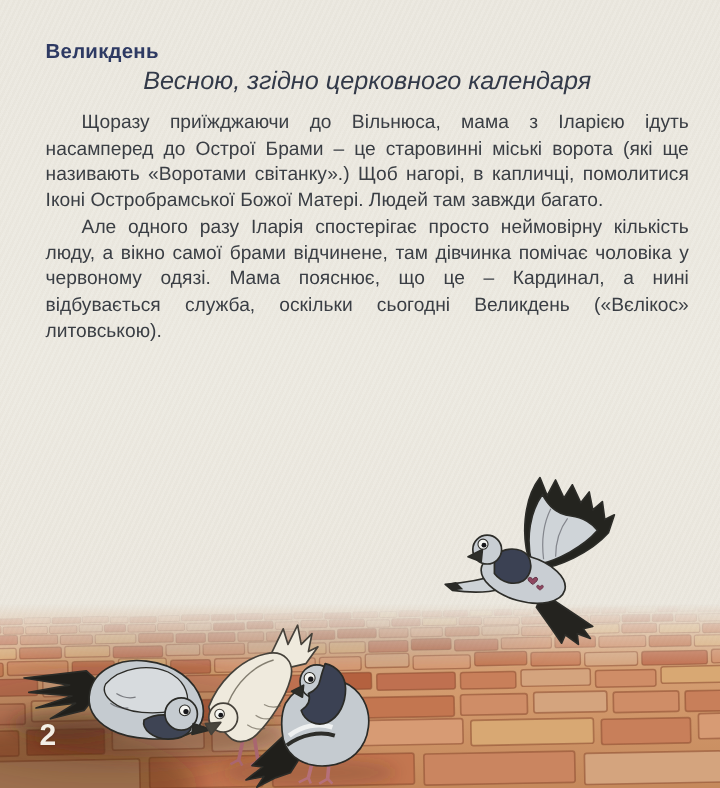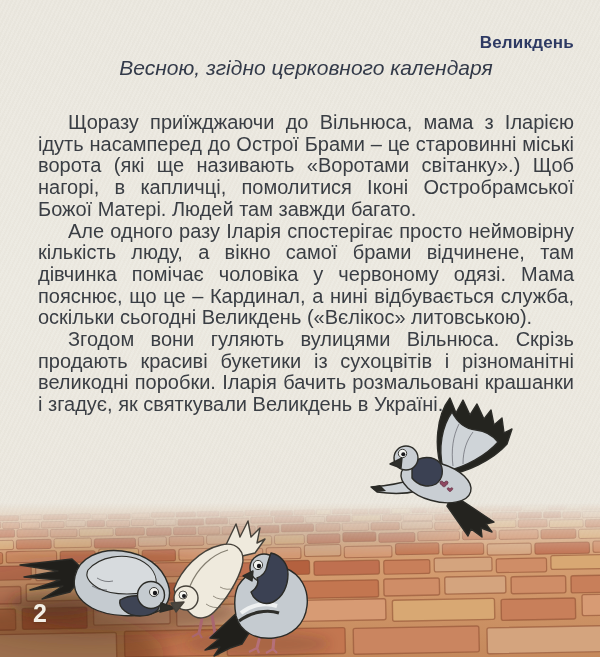--- a/index.html
+++ b/index.html
@@ -13,29 +13,29 @@
     font-family:"Liberation Sans", sans-serif;
   }
   .page::after{ 
     content:"";position:absolute;inset:0;pointer-events:none;
     background:repeating-linear-gradient(115deg, rgba(255,255,255,0.028) 0 2px, rgba(90,80,60,0.018) 2px 4px);
   }
   .content{
     position:absolute;left:38px;right:26px;top:33px;z-index:3;
   }
   .title{
-    text-align:right;font-size:17px;font-weight:bold;
+    text-align:left;font-size:17px;font-weight:bold;
     color:#2e3a63;letter-spacing:.2px;
   }
   .subtitle{
     text-align:center;font-style:italic;font-size:21px;
     color:#333a49;margin-top:3px;
   }
   .story{
-    margin-top:32px;font-size:20px;line-height:21.7px;
+    margin-top:12px;font-size:16px;line-height:21.7px;
     text-align:justify;color:#3a3e44;
   }
   .story p{margin:0;text-indent:30px;}
   .illustration{
     position:absolute;left:0;top:390px;width:600px;height:267px;z-index:1;
   }
   .page-number{
     position:absolute;left:33px;top:599px;z-index:4;
     font-size:25px;font-weight:bold;color:#f3efe6;
     text-shadow:0 1px 2px rgba(80,40,20,0.35);
@@ -45,21 +45,20 @@
 <body>
 
 <div class="page">
 
   <div class="content">
     <div class="title">Великдень</div>
     <div class="subtitle">Весною, згідно церковного календаря</div>
     <div class="story">
       <p>Щоразу приїжджаючи до Вільнюса, мама з Іларією ідуть насамперед до Острої Брами – це старовинні міські ворота (які ще називають «Воротами світанку».) Щоб нагорі, в капличці, помолитися Іконі Остробрамської Божої Матері. Людей там завжди багато.</p>
       <p>Але одного разу Іларія спостерігає просто неймовірну кількість люду, а вікно самої брами відчинене, там дівчинка помічає чоловіка у червоному одязі. Мама пояснює, що це – Кардинал, а нині відбувається служба, оскільки сьогодні Великдень («Вєлікос» литовською).</p>
-      <p>Згодом вони гуляють вулицями Вільнюса. Скрізь продають красиві букетики із сухоцвітів і різноманітні великодні поробки. Іларія бачить розмальовані крашанки і згадує, як святкували Великдень в Україні.</p>
     </div>
   </div>
 
   <svg class="illustration" viewBox="0 390 600 267" width="600" height="267" xmlns="http://www.w3.org/2000/svg">
     <defs>
       <linearGradient id="mortar" x1="0" y1="505" x2="0" y2="660" gradientUnits="userSpaceOnUse">
         <stop offset="0" stop-color="#d9ab83"></stop>
         <stop offset="0.5" stop-color="#d2996c"></stop>
         <stop offset="1" stop-color="#c4885b"></stop>
       </linearGradient>

